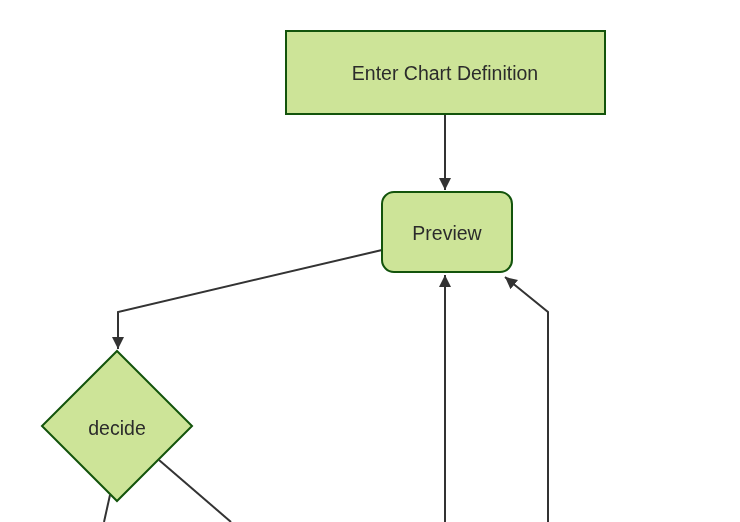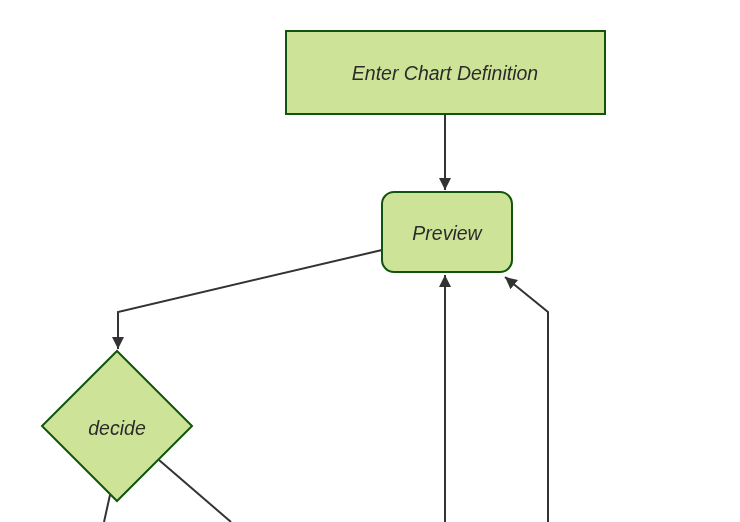--- a/index.html
+++ b/index.html
@@ -9,21 +9,20 @@
     width: 740px;
     height: 522px;
     overflow: hidden;
     font-family: "Liberation Sans", "DejaVu Sans", sans-serif;
   }
   .viewport {
     position: relative;
     width: 737px;
     height: 522px;
     background: #ffffff;
-    font-style: italic;
   }
   svg { display: block; }
   .node-shape {
     stroke-width: 2px;
   }
   .edge-path {
     fill: none;
     stroke-width: 2px;
   }
   .node-label {

